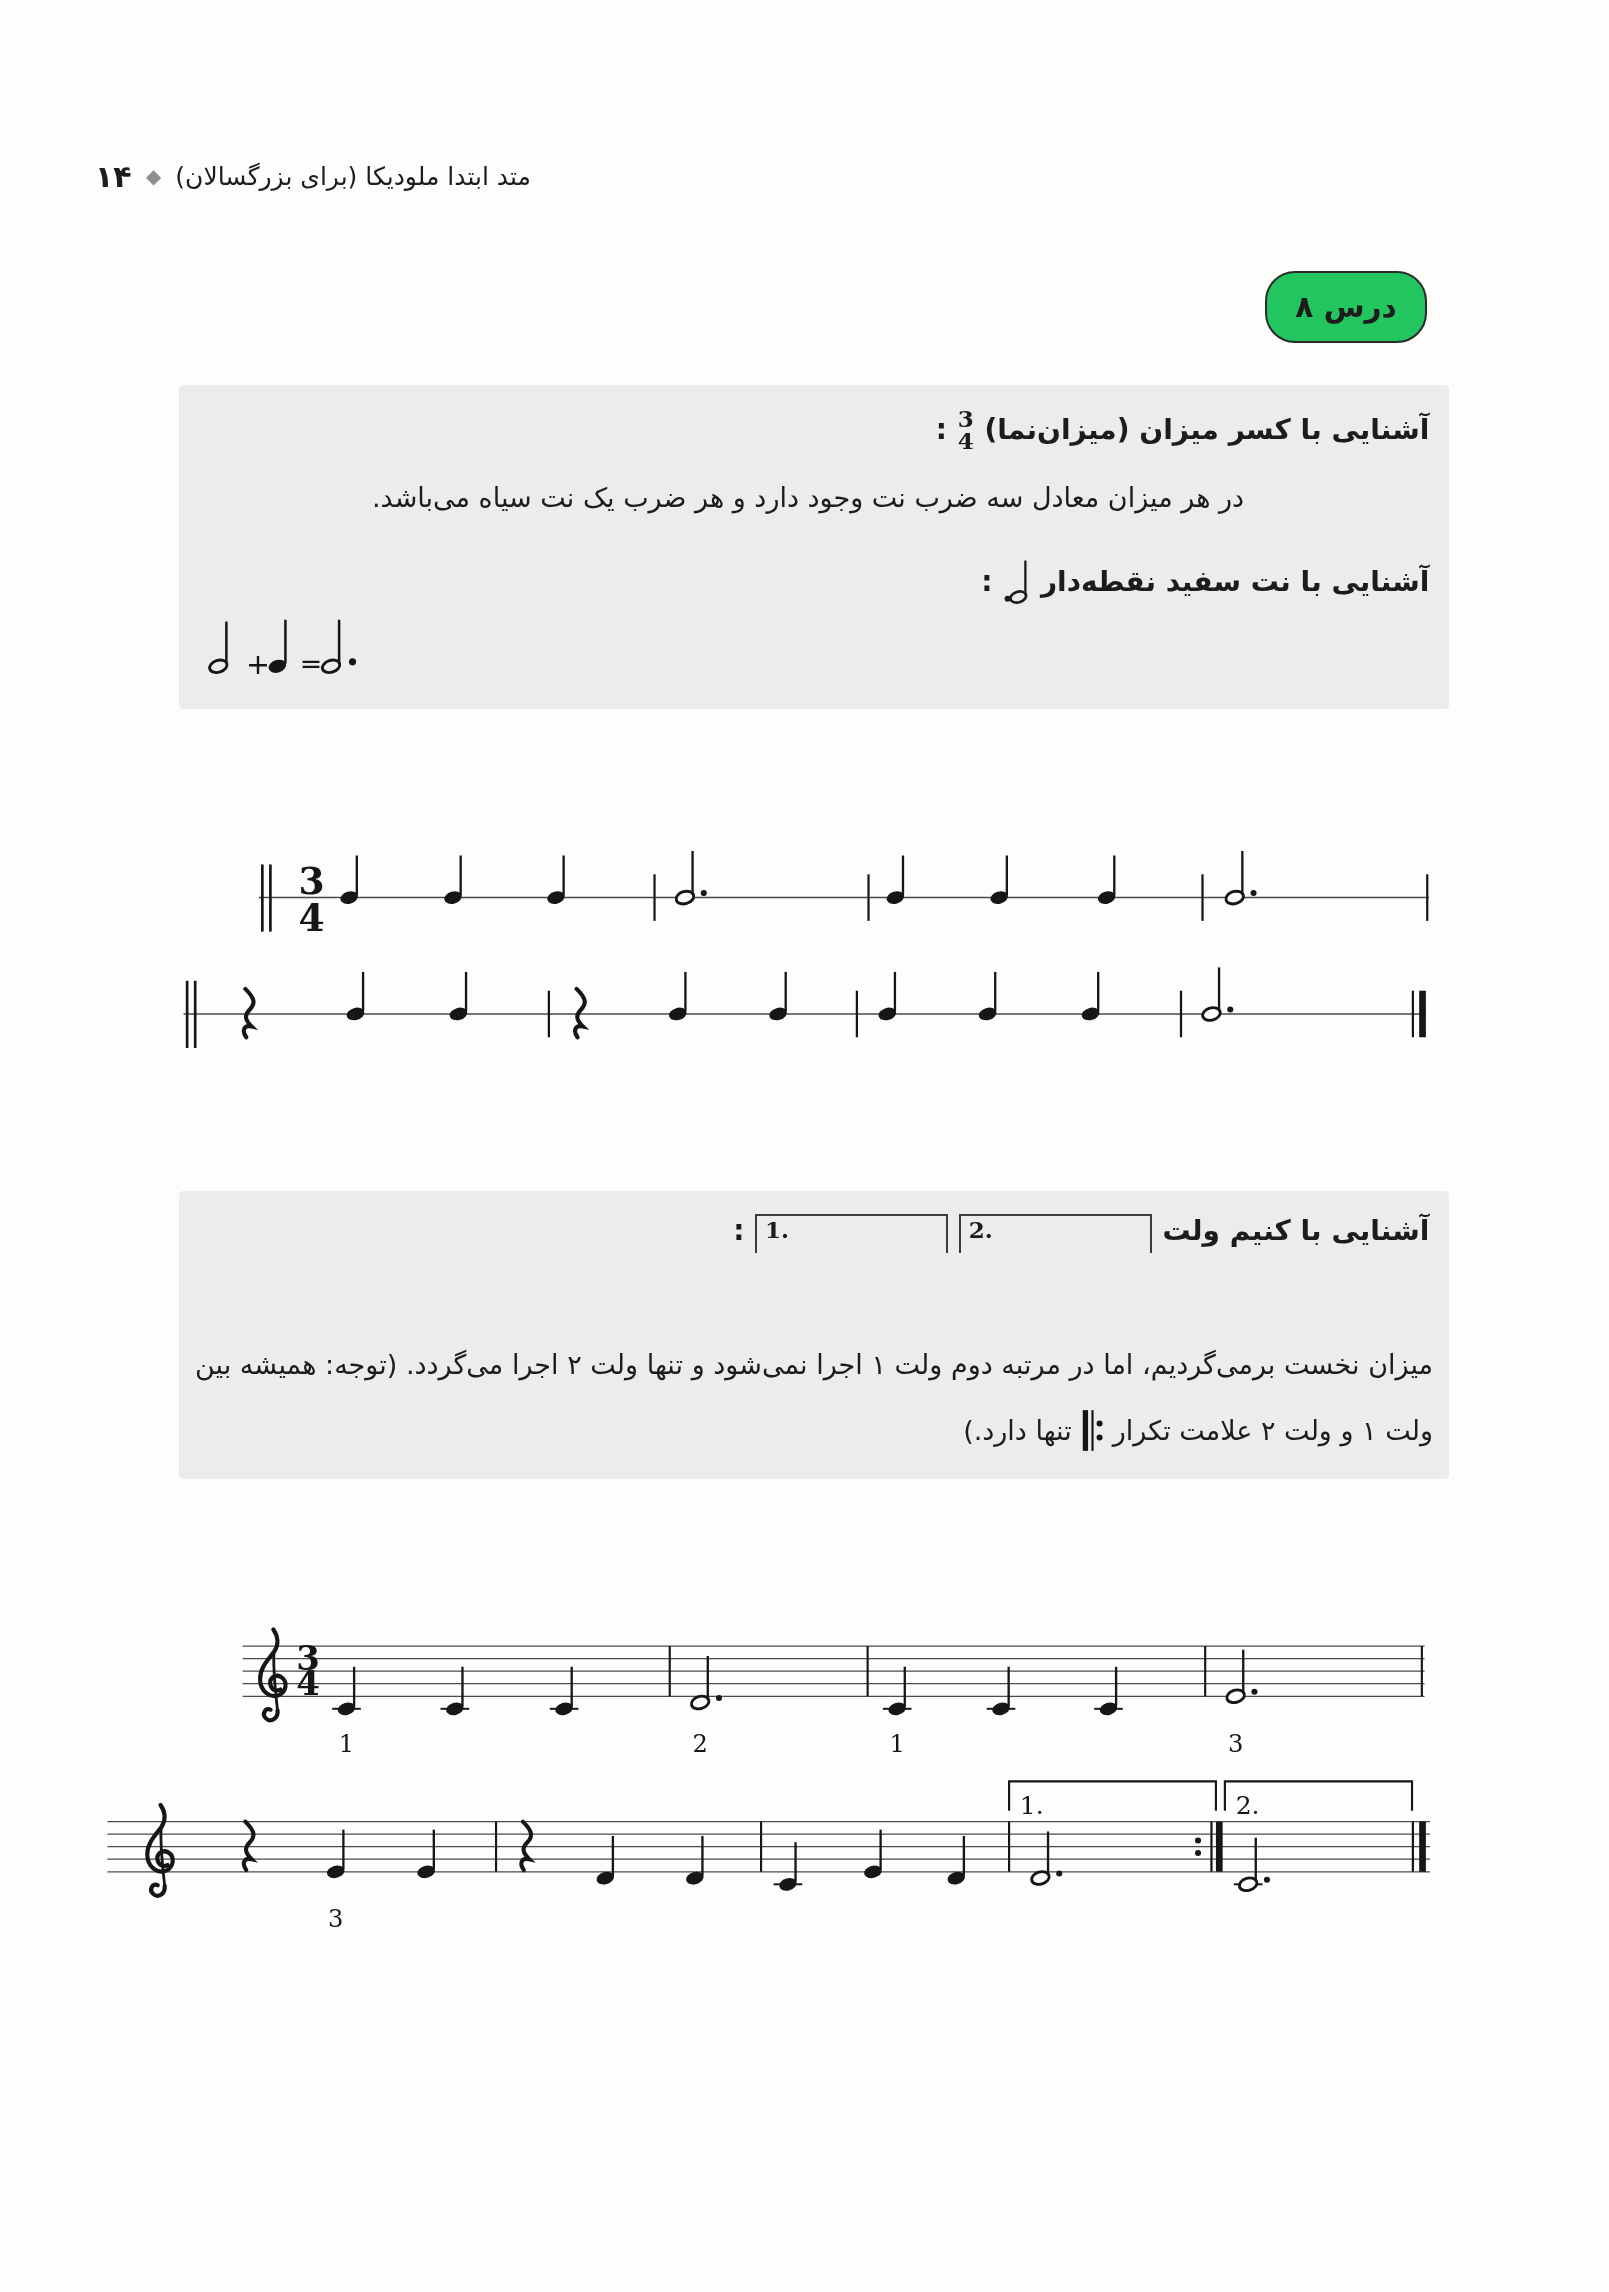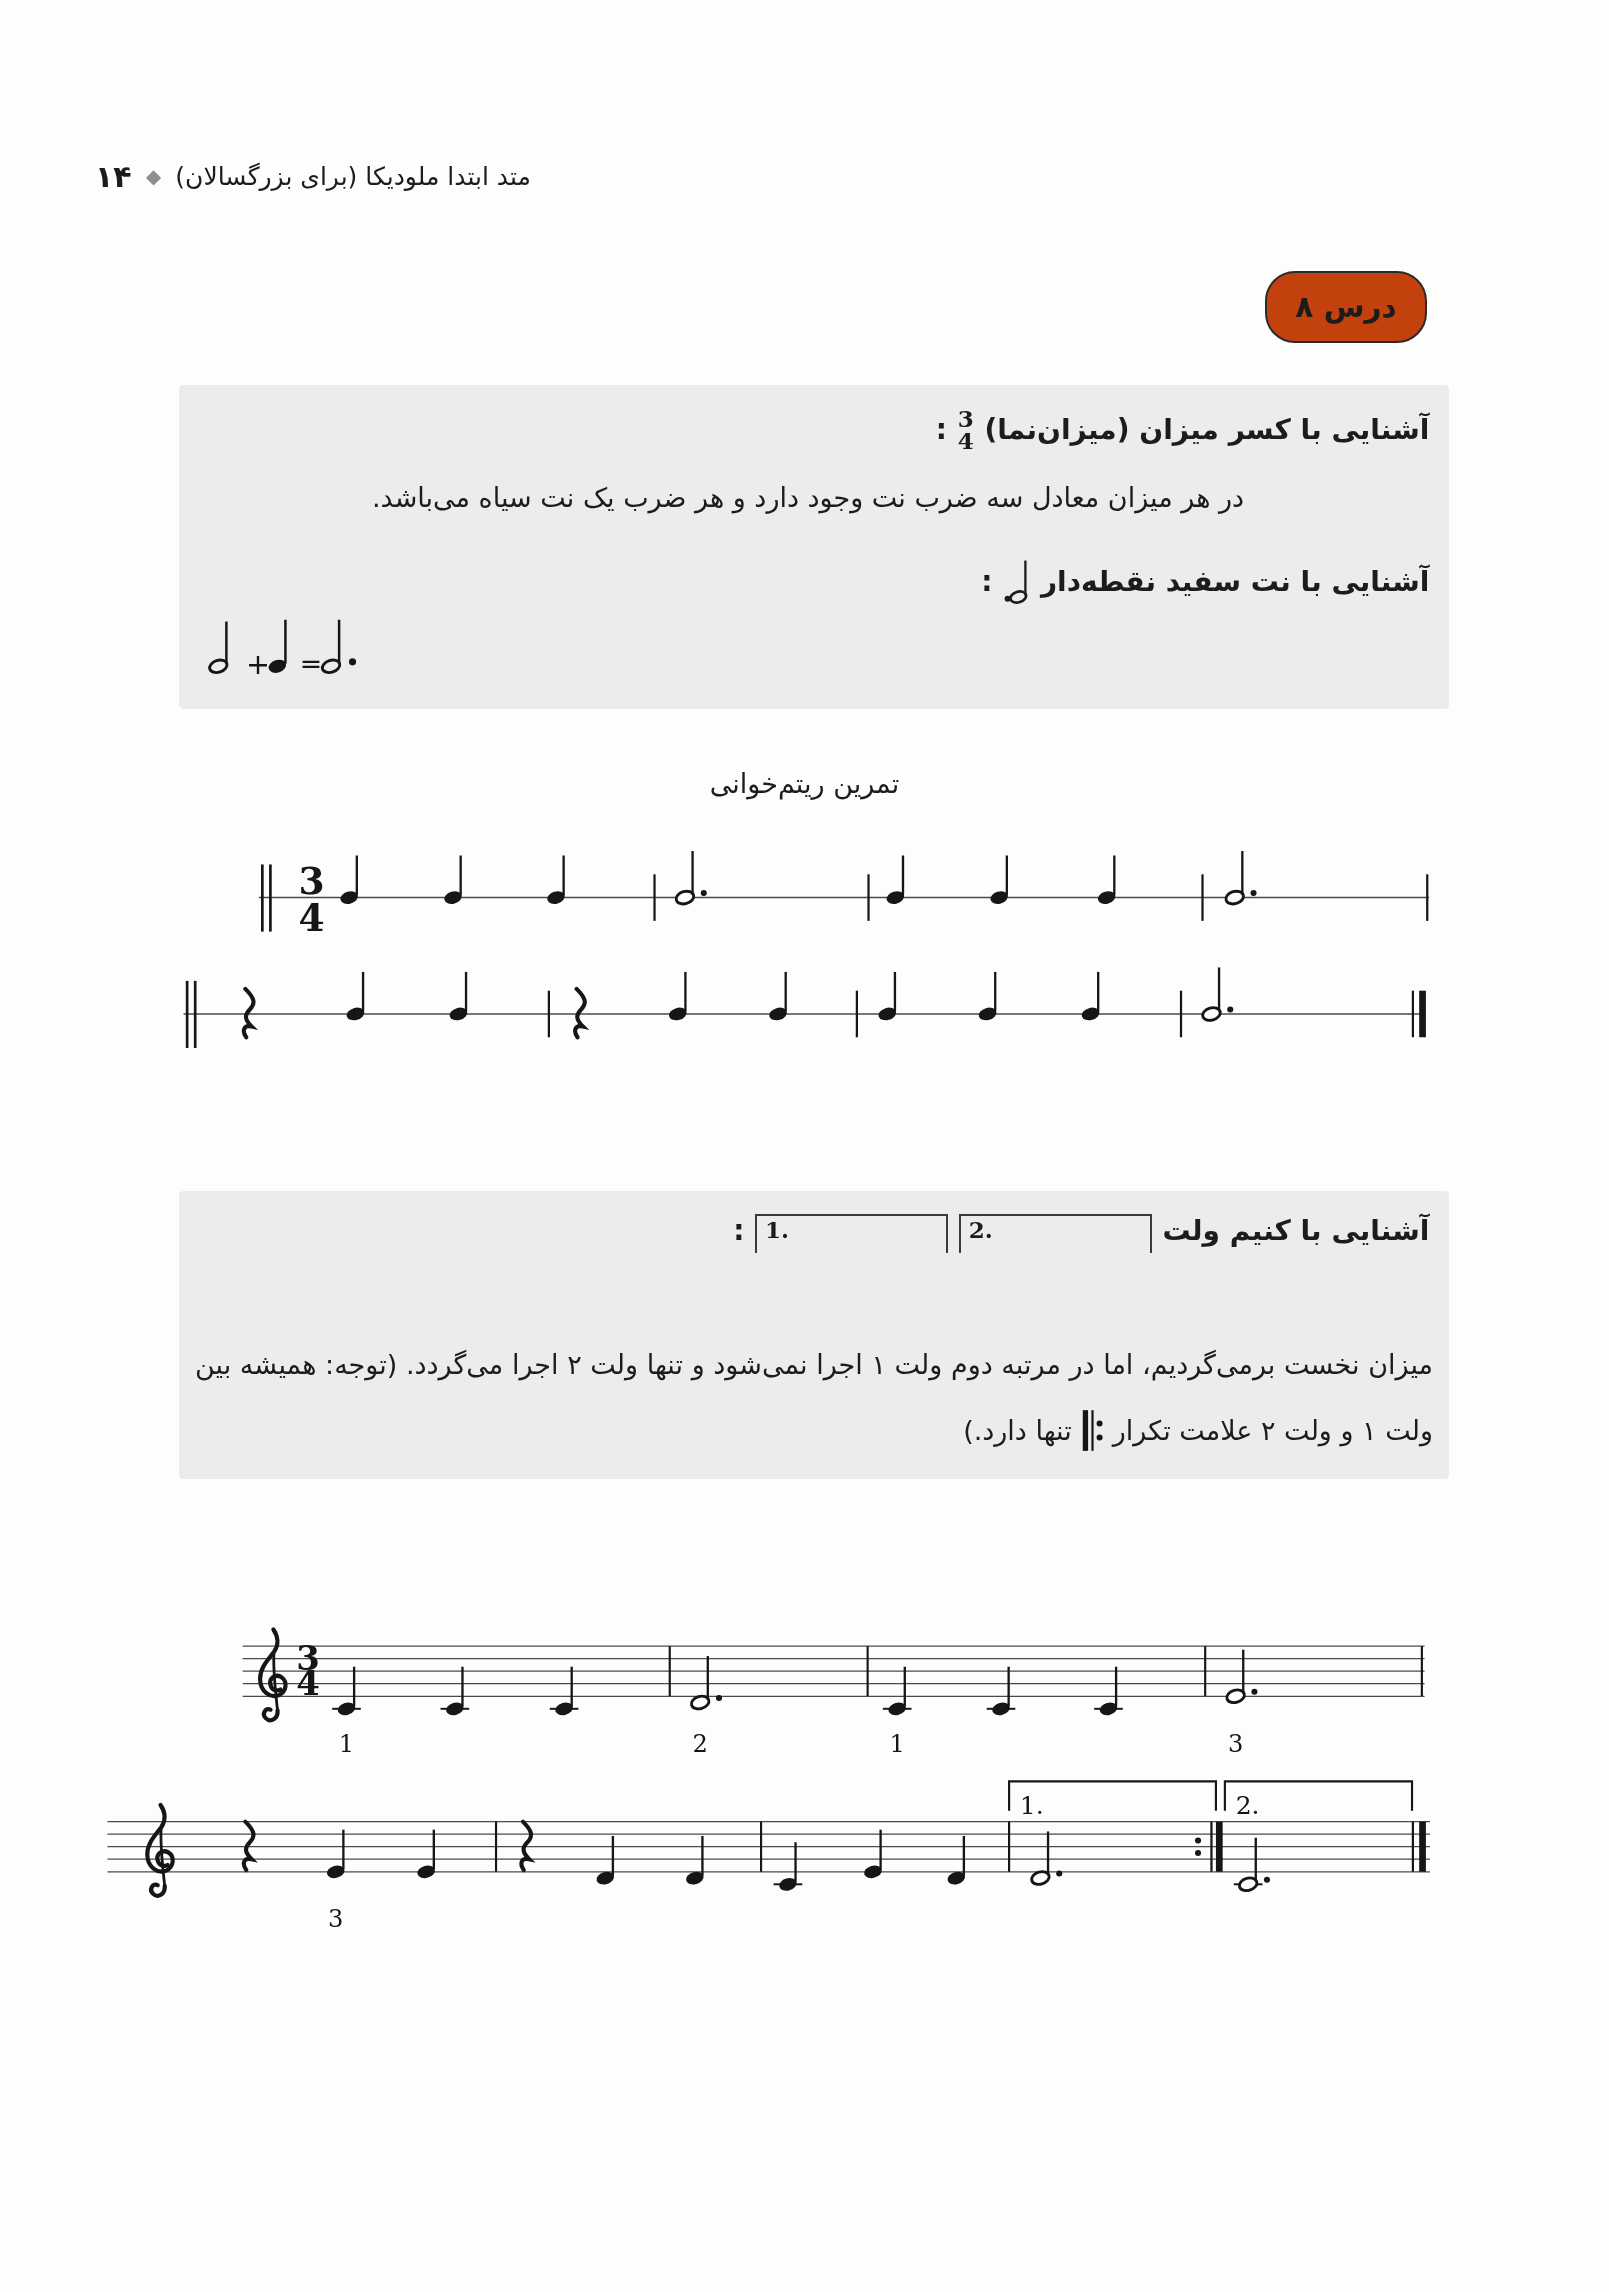--- a/index.html
+++ b/index.html
@@ -11,21 +11,21 @@
   .hdr{position:absolute;left:95px;top:159px;direction:rtl;display:flex;
        align-items:center;gap:14.3px;}
   .hdr .title{font-size:25px;}
   .hdr .diamond{font-size:19.7px;color:#8f8f8f;line-height:1;}
   .hdr .pnum{font-size:30px;font-weight:bold;}
 
   
   .badge{position:absolute;left:1265px;top:271px;width:158px;height:68px;
          border:2.7px solid #2b2b2b;border-radius:30px;display:flex;
          align-items:center;justify-content:center;font-size:29.6px;
-         font-weight:600;background:#c2410c;}
+         font-weight:600;background:#22c55e;}
 
   
   .gbox{position:absolute;left:179px;width:1270px;background:#ececec;
         border-radius:4.5px;}
   #box1{top:385px;height:324px;}
   #box2{top:1191px;height:288px;}
 
   .hrow{position:absolute;right:19.7px;direction:rtl;display:flex;
         align-items:center;gap:10.7px;font-weight:bold;font-size:28px;}
   .frac{display:inline-flex;flex-direction:column;align-items:center;
@@ -98,21 +98,20 @@
       </g>
       <text x="107" y="74" font-size="30" font-family="DejaVu Sans, sans-serif" fill="#161616">=</text>
       <g>
         <ellipse cx="142" cy="66" rx="10" ry="6.6" fill="none" stroke="#161616" stroke-width="3.2" transform="rotate(-18 142 66)"></ellipse>
         <line x1="151" y1="63" x2="151" y2="14" stroke="#161616" stroke-width="2.8"></line>
         <circle cx="166" cy="61" r="4" fill="#161616"></circle>
       </g>
     </svg>
   </div>
 
-  <div class="rhythm-title">تمرین ریتم‌خوانی</div>
 
   <div class="gbox" id="box2">
     <div class="hrow" style="top:18px;align-items:flex-start;">
       <span style="margin-top:5.4px;">آشنایی با کنیم ولت</span>
       <div class="voltabox">
         <span>2.</span>
       </div>
       <div class="voltabox">
         <span>1.</span>
       </div>

